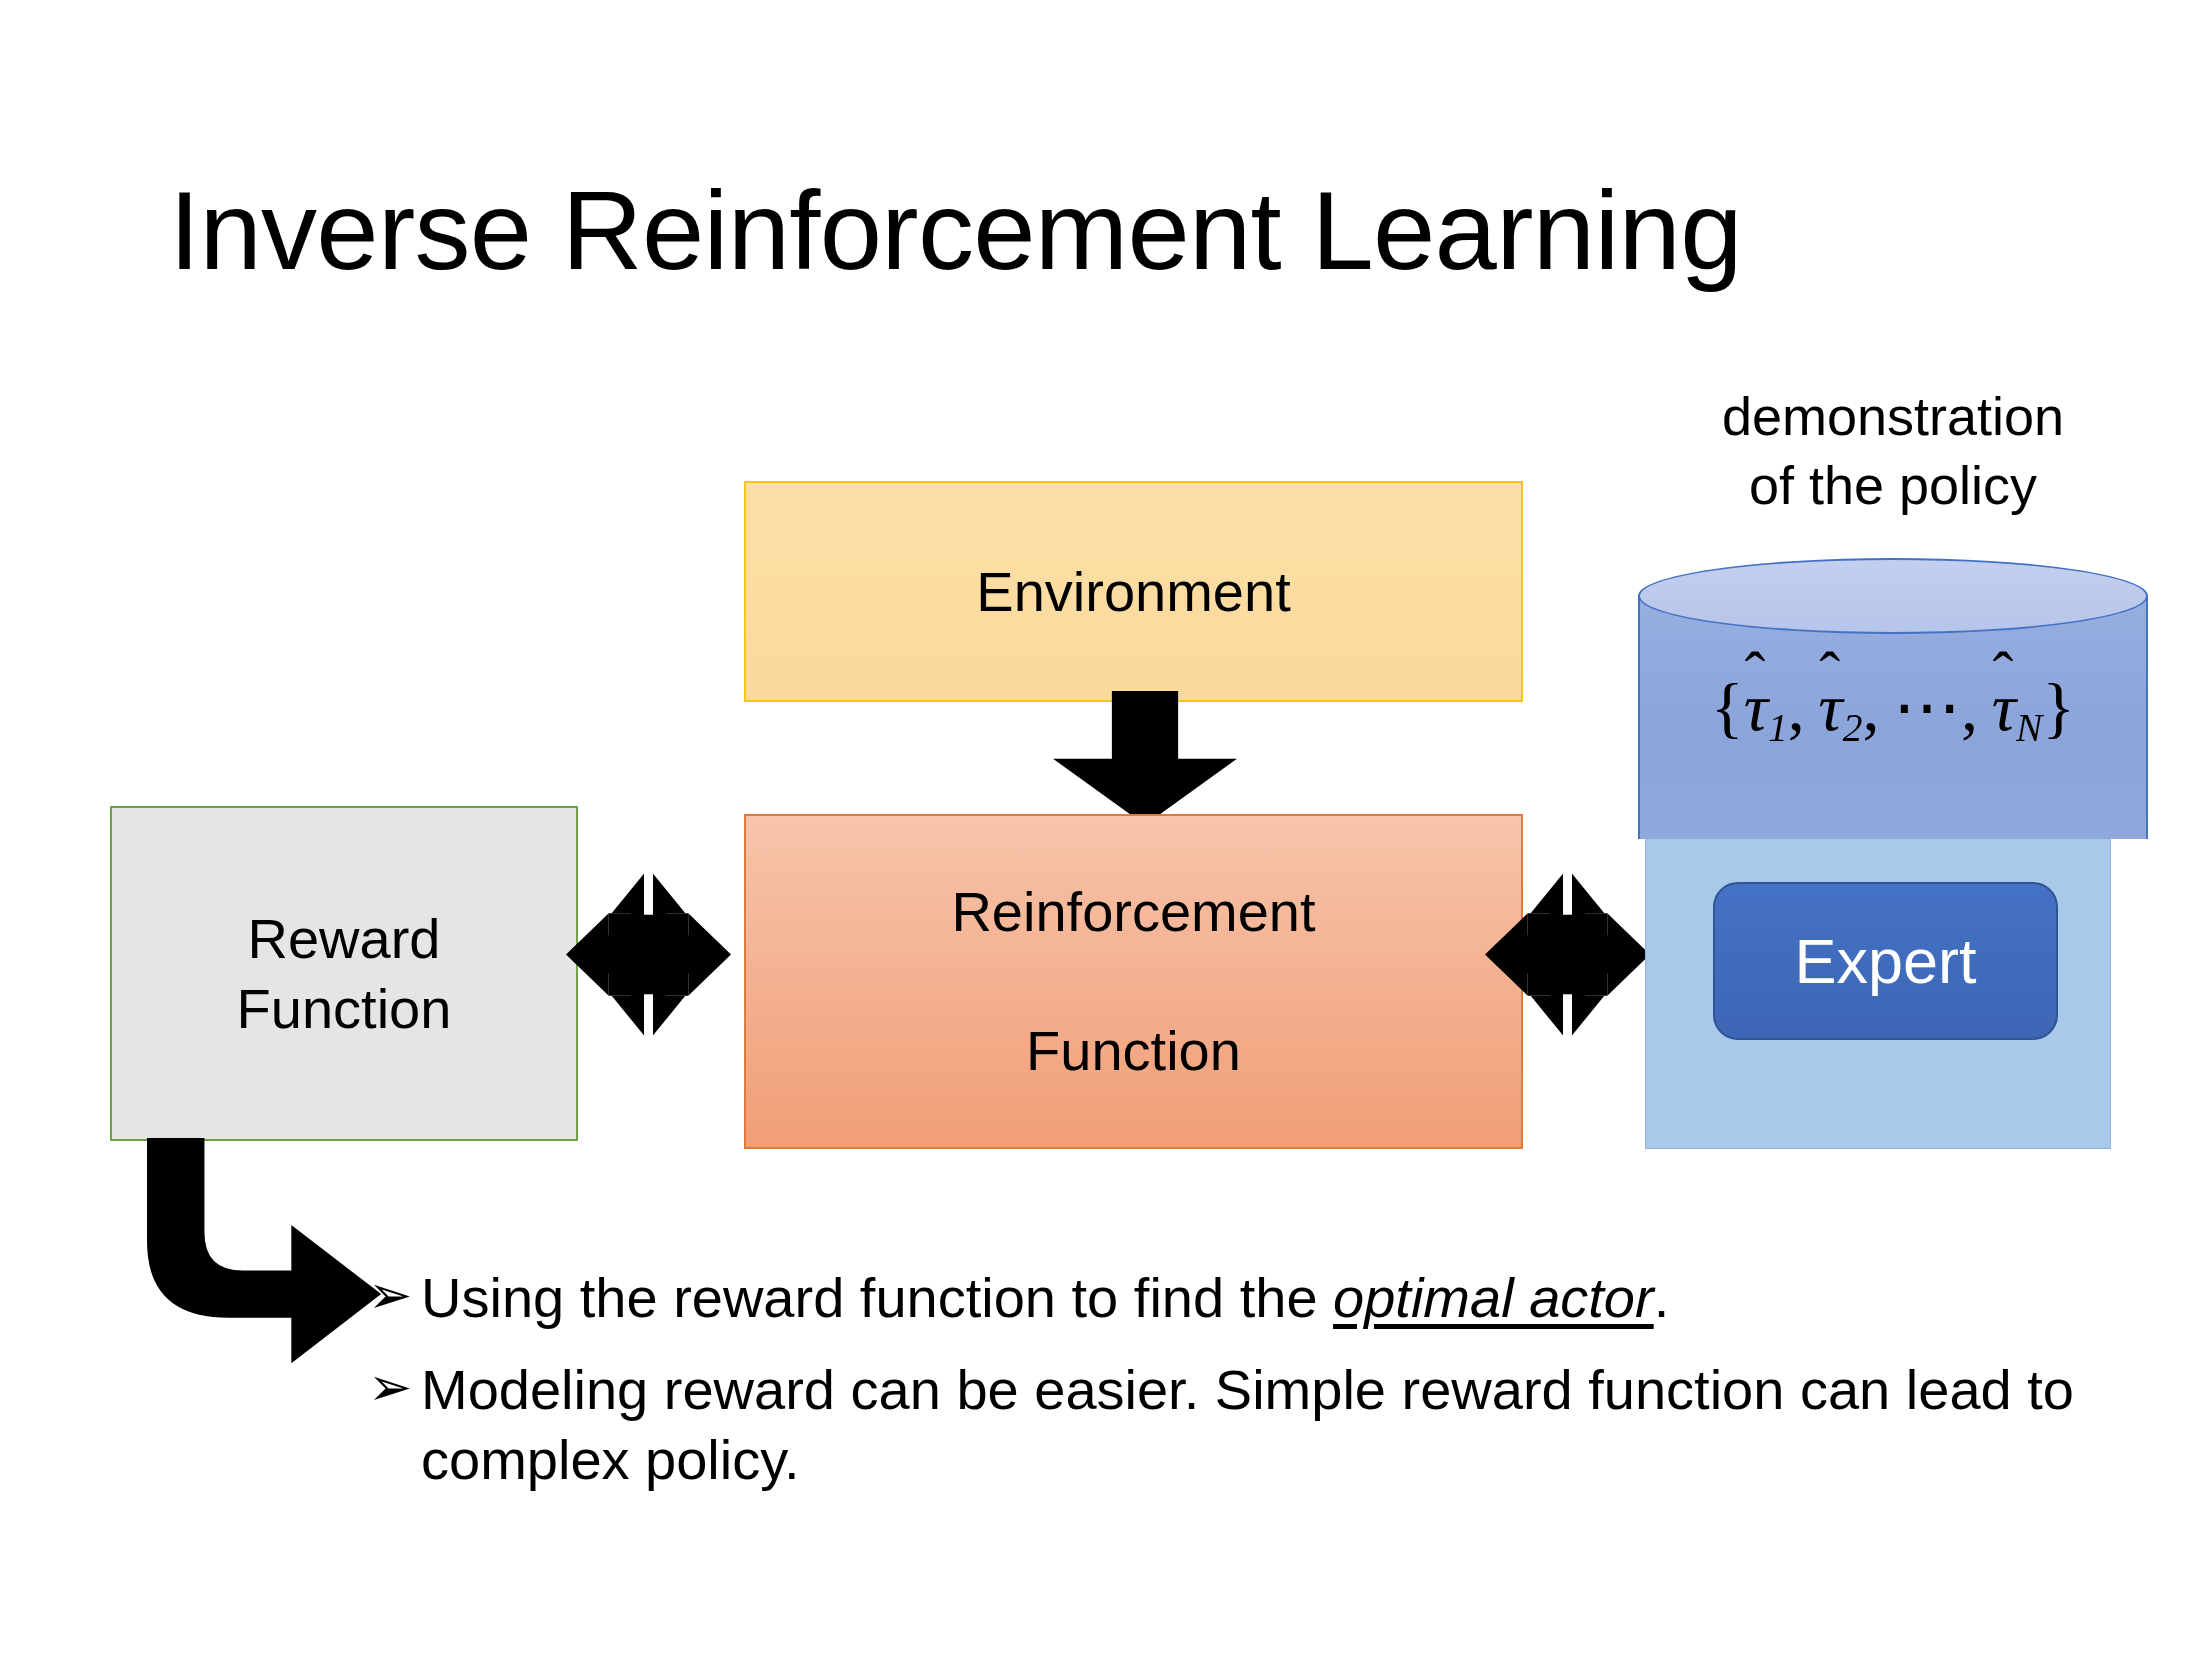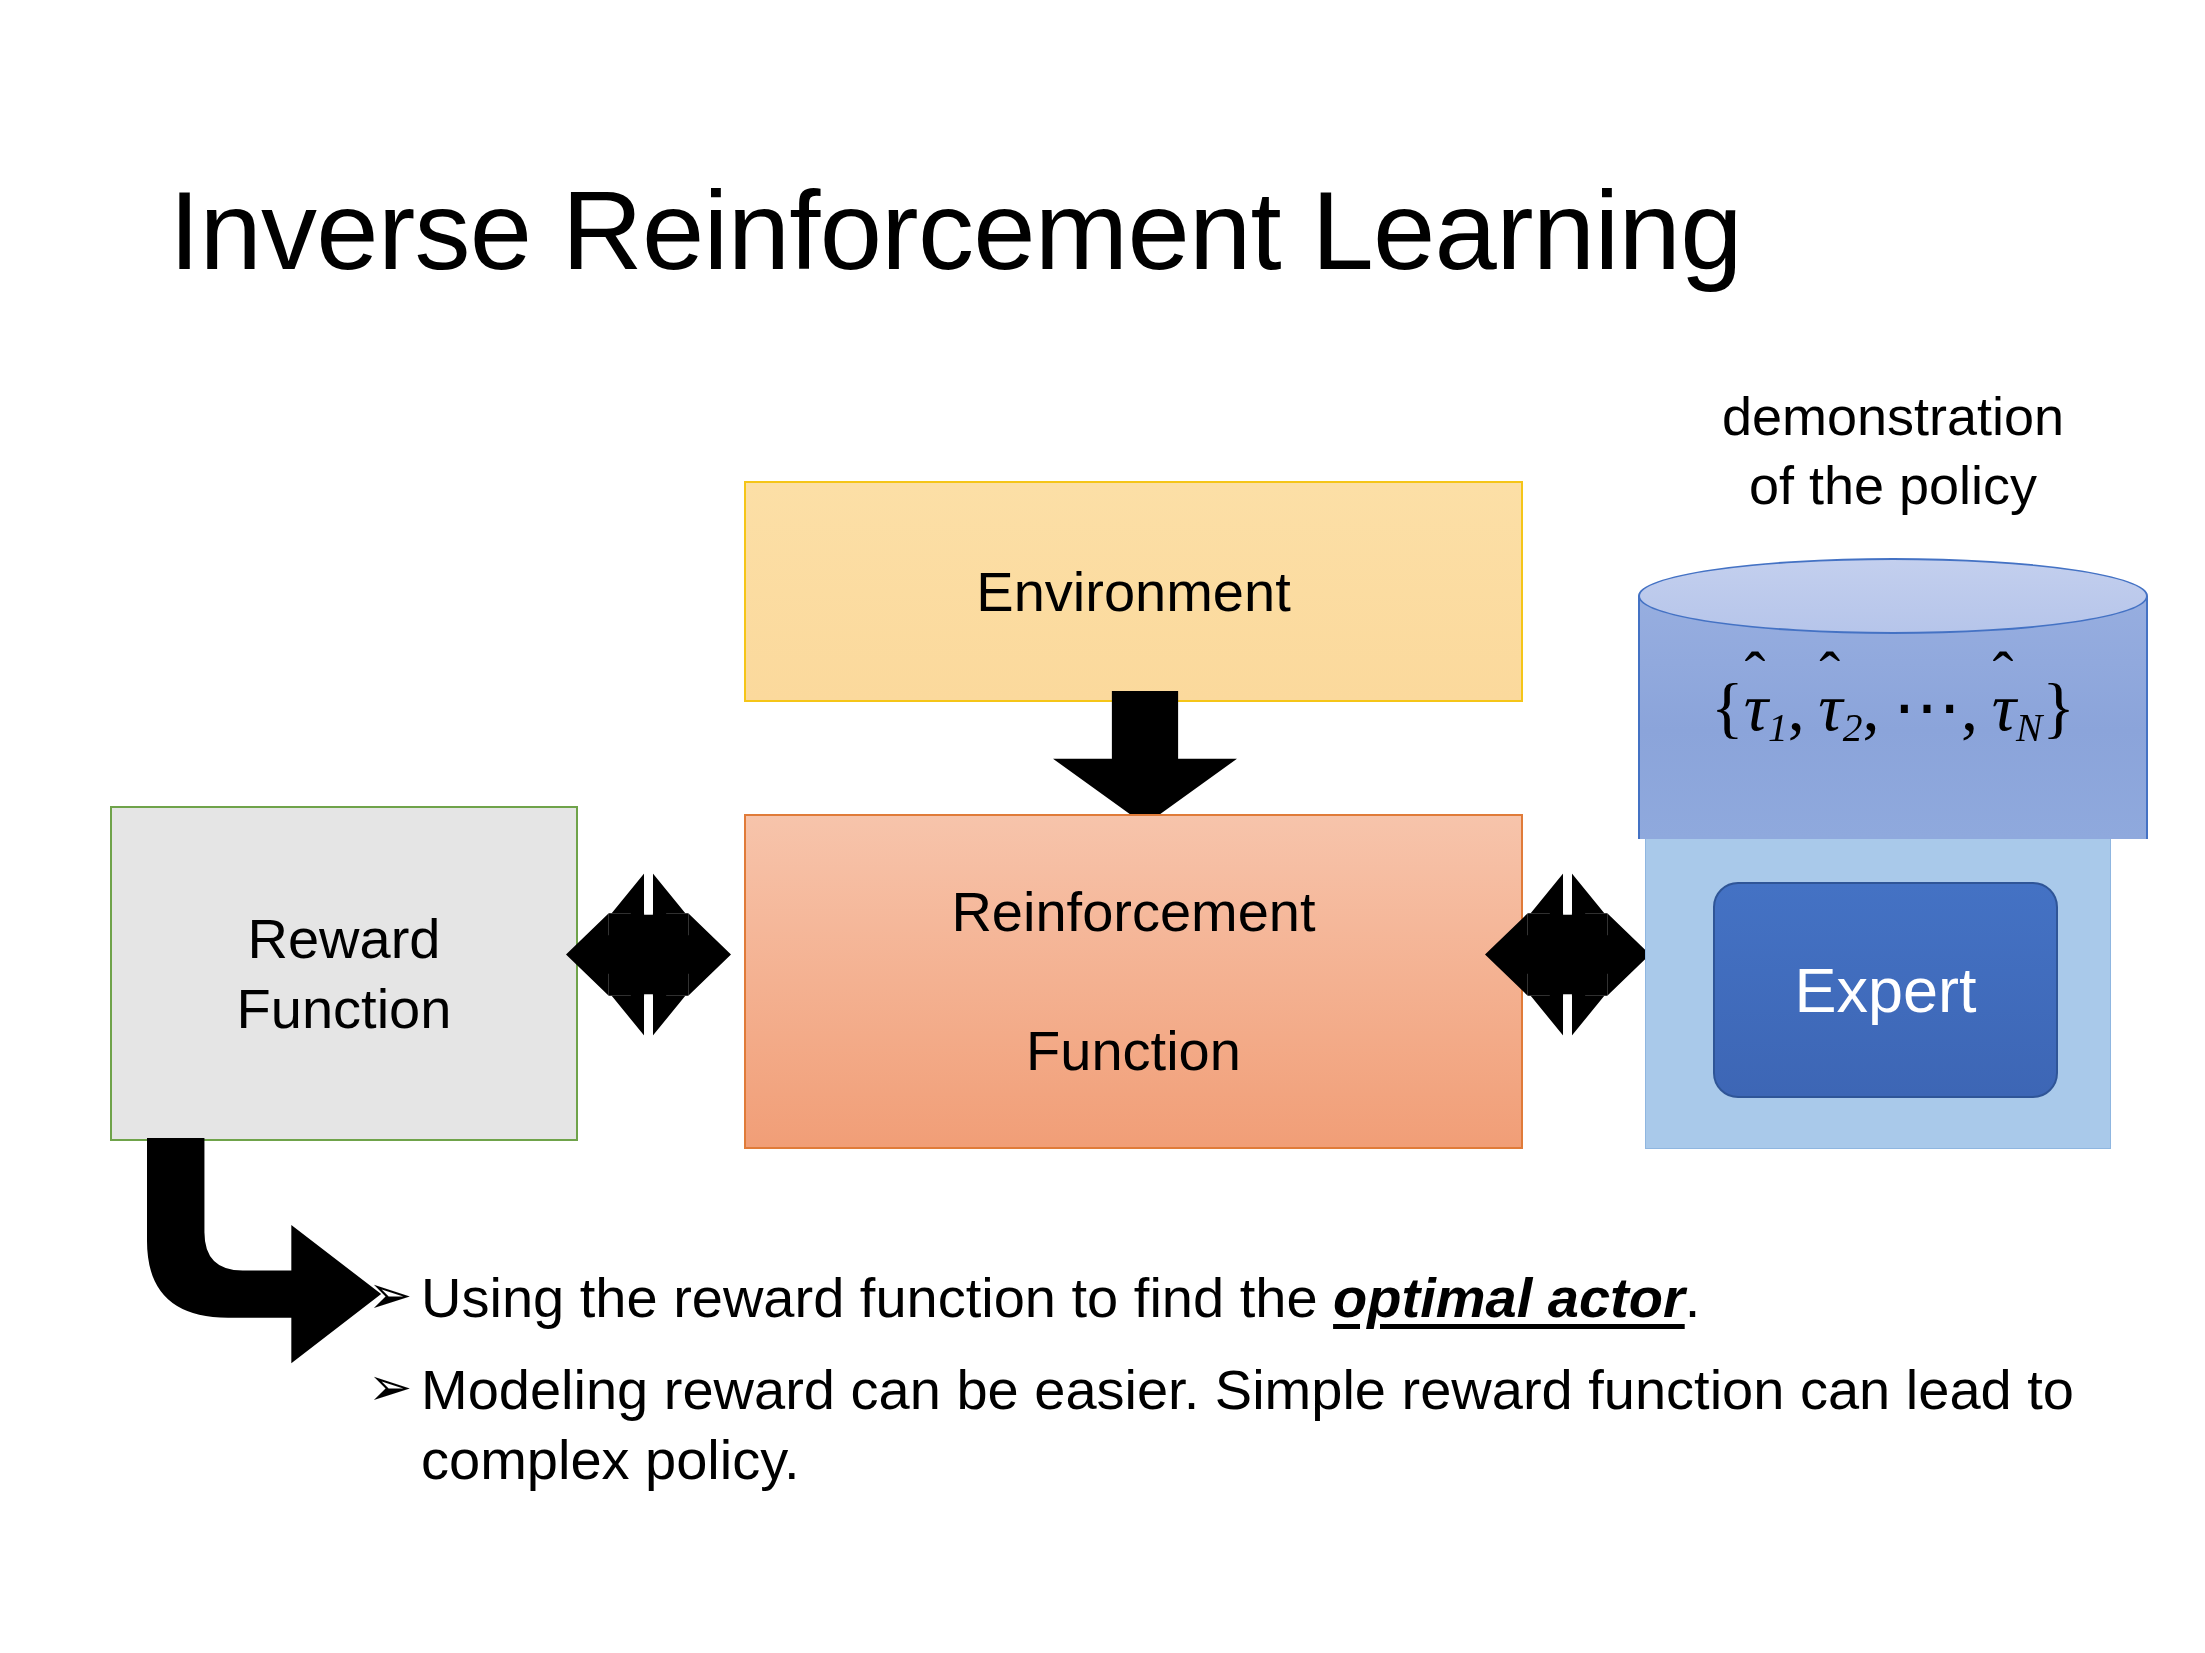--- a/index.html
+++ b/index.html
@@ -65,21 +65,21 @@
   #expert-panel {
     position: absolute;
     left: 1645px; top: 823px;
     width: 466px; height: 326px;
     background: #a9c9ea;
     border: 1.5px solid #8fb6e0;
   }
   #expert-chip {
     position: absolute;
     left: 1713px; top: 882px;
-    width: 345px; height: 216px;
+    width: 345px; height: 158px;
     background: linear-gradient(180deg, #4472c4 0%, #3d66b5 100%);
     border: 2.9px solid #2f5597;
     border-radius: 25px;
     display: flex; align-items: center; justify-content: center;
     color: #ffffff;
     font-size: 63px;
   }
 
   
   #cylinder {
@@ -164,21 +164,21 @@
     font-size: 53px;
     line-height: 1.22;
     color: #000000;
   }
   .bullet-text {
     flex: 1 1 auto;
     font-size: 56px;
     line-height: 1.25;
   }
   .emph {
-    font-weight: bold;
+    font-weight: normal;
     font-style: italic;
     text-decoration: underline;
     text-underline-offset: 7.4px;
   }
 </style>
 </head>
 <body>
 
 <div id="slide">
 

